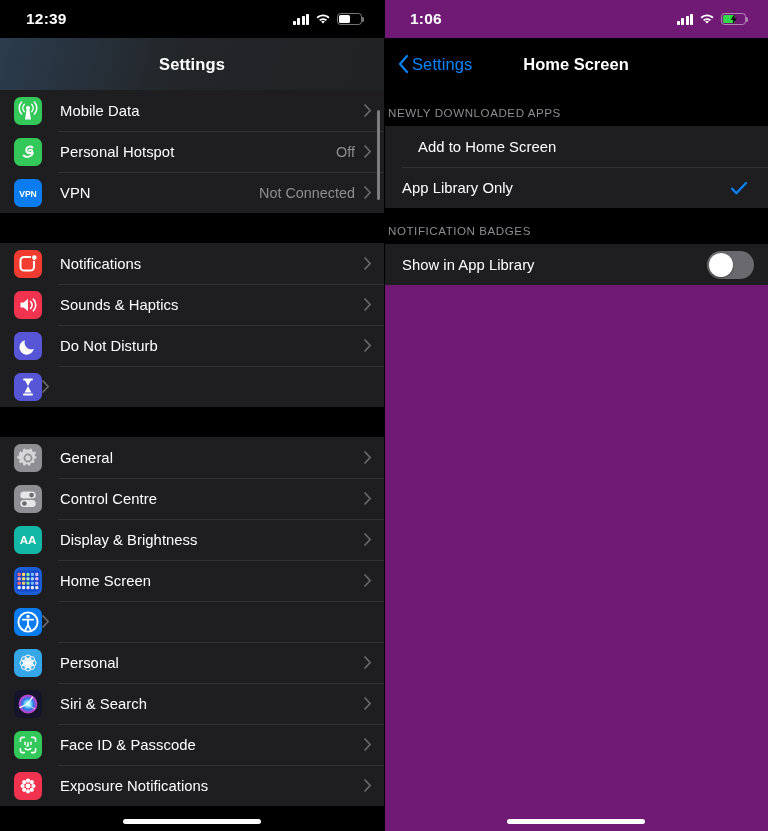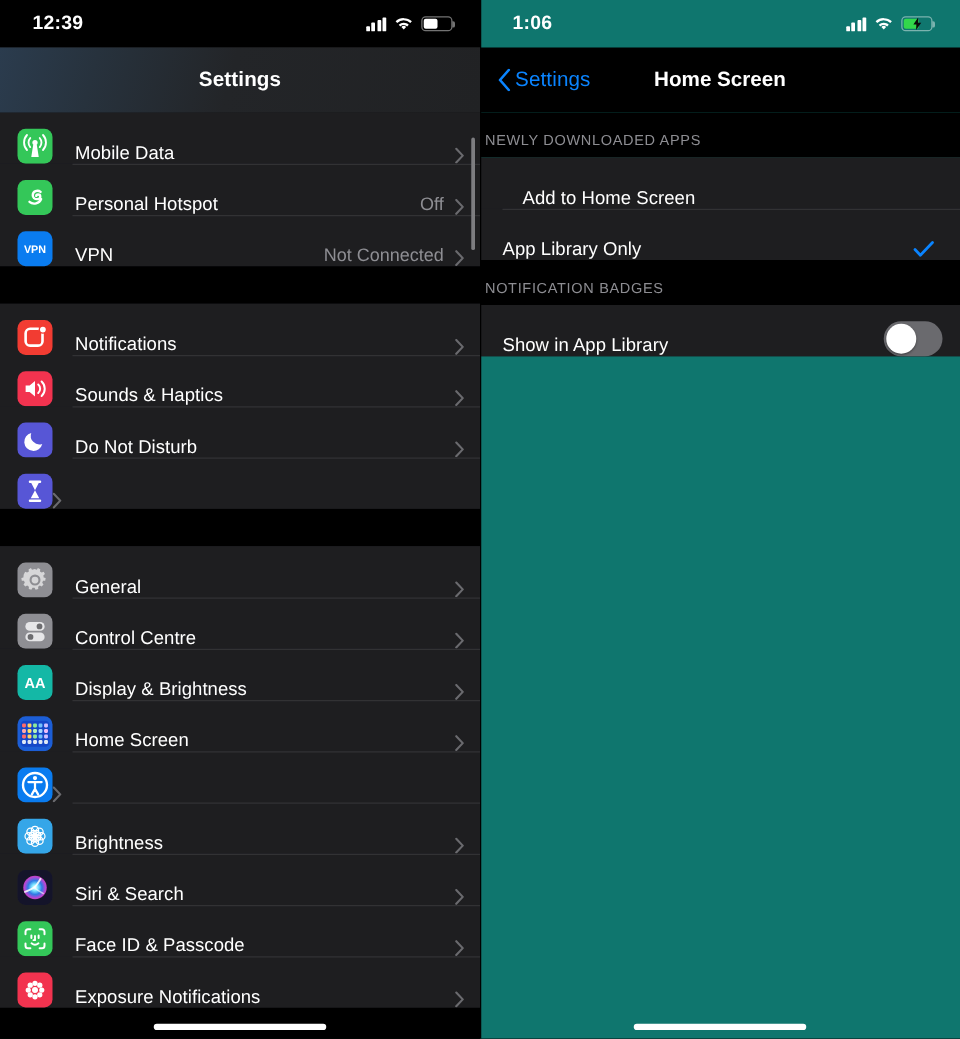--- a/index.html
+++ b/index.html
@@ -6,21 +6,21 @@
   html, body {
     width: 768px; height: 831px;
     background: #000;
     font-family: "Liberation Sans", sans-serif;
     overflow: hidden;
   }
   .screen { position: relative; width: 768px; height: 831px; display: flex; }
 
   .panel { position: relative; width: 384px; height: 831px; overflow: hidden; background: #000; }
   .panel-left { background: #000; }
-  .panel-right { background: #0f766e; }
+  .panel-right { background: #701a75; }
 
   
   .statusbar {
     position: relative; height: 38px;
     display: flex; align-items: center; justify-content: space-between;
     padding: 0 22px 0 26px; z-index: 6;
   }
   .status-time { color: #fff; font-size: 15.5px; font-weight: bold; letter-spacing: .2px; }
   .status-icons { display: flex; align-items: center; gap: 6px; }
 
@@ -55,21 +55,21 @@
   .back-btn { display: flex; align-items: center; gap: 3px; color: #0a84ff; cursor: pointer; }
   .back-chevron { width: 11px; height: 18px; }
   .back-label { font-size: 16.5px; color: #0a84ff; letter-spacing: .1px; }
   .nav-right-title { position: absolute; left: 0; right: 0; text-align: center;
                      color: #fff; font-size: 16.5px; font-weight: bold; pointer-events: none; }
 
   
   .group { background: #1e1e20; }
   .gap { background: #000; }
   .row {
-    position: relative; display: flex; align-items: flex-end;
+    position: relative; display: flex; align-items: center;
     height: 41px; padding-left: 14px; padding-right: 12px; background: #1e1e20;
     cursor: pointer;
   }
   .row + .row::before {
     content: ""; position: absolute; left: 58px; right: 0; top: 0; height: 1px;
     background: #323234;
   }
   .row-icon { width: 28px; height: 28px; border-radius: 6.5px; flex: none;
               display: flex; align-items: center; justify-content: center; overflow: hidden; }
   .row-label { flex: 1; color: #fff; font-size: 14.8px; margin-left: 18px; letter-spacing: .05px; }
@@ -339,21 +339,21 @@
                 <circle cx="15.033245267385743" cy="16.494474737780475" r="2.2" fill="none" stroke="#fff" stroke-width=".9"></circle>
                 <circle cx="12.966754732614257" cy="16.494474737780475" r="2.2" fill="none" stroke="#fff" stroke-width=".9"></circle>
                 <circle cx="11.505525262219525" cy="15.033245267385743" r="2.2" fill="none" stroke="#fff" stroke-width=".9"></circle>
                 <circle cx="11.505525262219525" cy="12.966754732614257" r="2.2" fill="none" stroke="#fff" stroke-width=".9"></circle>
                 <circle cx="12.966754732614255" cy="11.505525262219527" r="2.2" fill="none" stroke="#fff" stroke-width=".9"></circle>
                 <circle cx="15.033245267385743" cy="11.505525262219527" r="2.2" fill="none" stroke="#fff" stroke-width=".9"></circle>
                 <circle cx="16.494474737780475" cy="12.966754732614255" r="2.2" fill="none" stroke="#fff" stroke-width=".9"></circle>
                 <circle cx="14" cy="14" r="1.5" fill="none" stroke="#fff" stroke-width=".9"></circle>
               </svg>
             </div>
-            <div class="row-label">Brightness</div>
+            <div class="row-label">Personal</div>
             <svg class="chev" viewBox="0 0 8 13">
   <path d="M1 1l5.2 5.5L1 12" stroke="#6a6a6e" stroke-width="1.7" fill="none" stroke-linecap="round" stroke-linejoin="round"></path>
             </svg>
           </div>
           <div class="row">
             <div class="row-icon" style="background: rgb(27, 27, 46);">
               <svg viewBox="0 0 28 28" width="28" height="28">
         <defs>
           <radialGradient id="sirig" cx="50%" cy="50%" r="62%">
             <stop offset="0%" stop-color="#ffffff"></stop>

